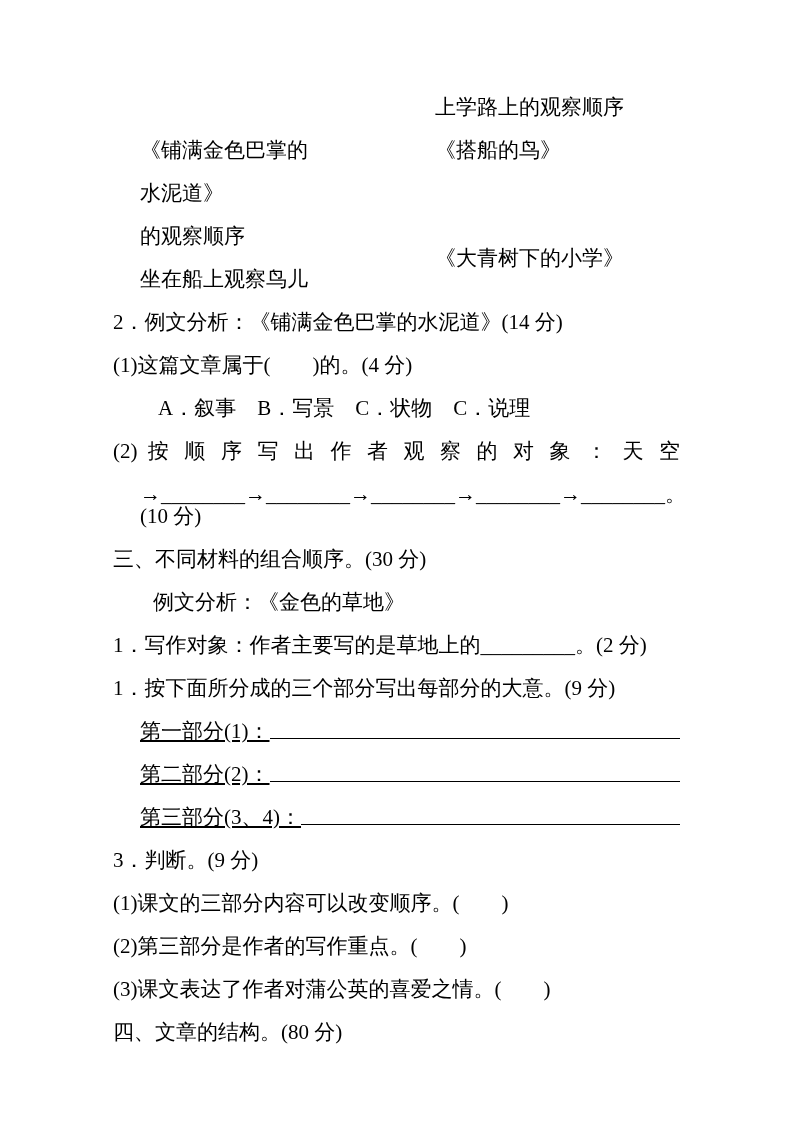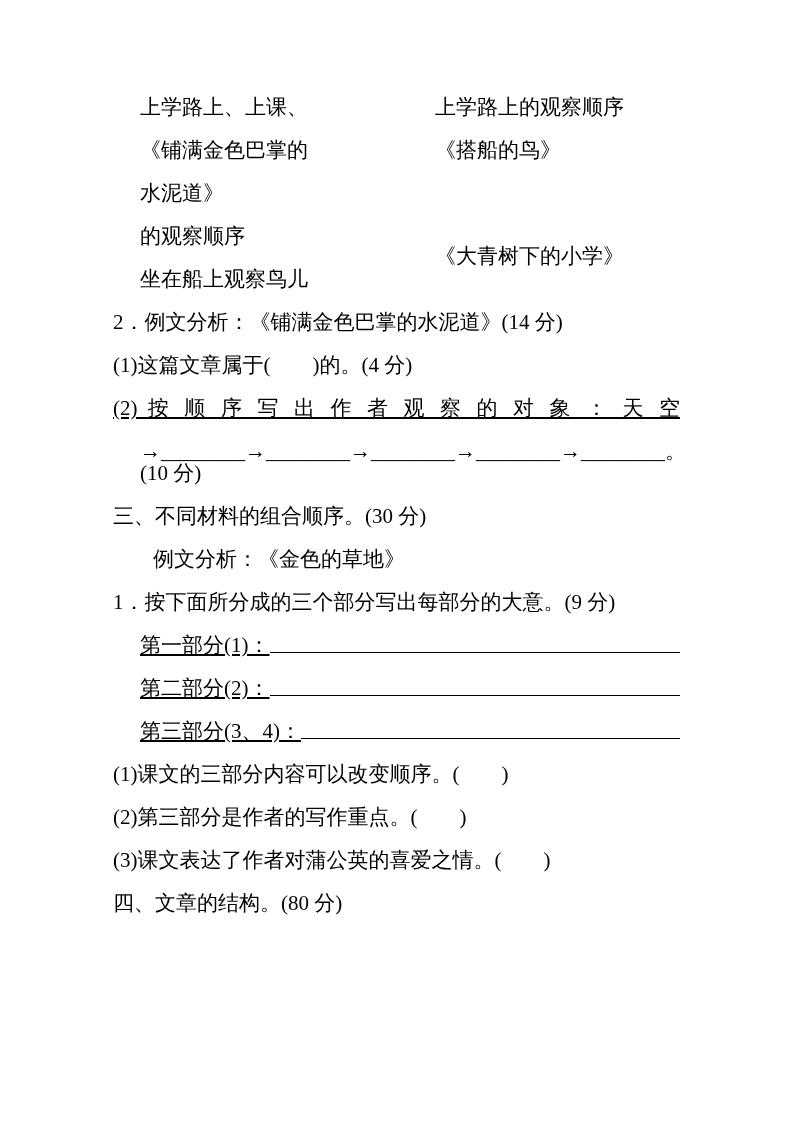--- a/index.html
+++ b/index.html
@@ -27,30 +27,29 @@
   .match {
     margin-left: 27px;
     display: grid;
     grid-template-columns: 295px 1fr;
   }
   .m-cell { min-width: 0; }
   .m-center {
     display: flex;
     align-items: center;
   }
-  .m-center .line { margin-bottom: 21px; font-family: Liberation Mono, monospace; }
+  .m-center .line { margin-bottom: 21px; }
   
   .ind1 { margin-left: 27px; }
   .ind2 { margin-left: 45px; }
   .ind3 { margin-left: 40px; }
   
   .justify {
     text-align: justify;
     text-align-last: justify;
-    text-decoration: underline;
   }
   
   .fill-line {
     display: flex;
     align-items: flex-end;
   }
   .fill-line .label { white-space: nowrap; text-decoration: underline; }
   .fill-line .blank {
     flex: 1;
     border-bottom: 1px solid #000;
@@ -58,21 +57,20 @@
     margin-bottom: 3px;
   }
 </style>
 </head>
 <body>
 
 <div class="page">
 
   <div class="match">
     <div class="m-cell">
-      <div class="line">上学路上、上课、</div>
     </div>
     <div class="m-cell">
       <div class="line">上学路上的观察顺序</div>
     </div>
 
     <div class="m-cell">
       <div class="line">《铺满金色巴掌的</div>
       <div class="line">水泥道》</div>
     </div>
     <div class="m-cell">
@@ -83,39 +81,42 @@
       <div class="line">的观察顺序</div>
       <div class="line">坐在船上观察鸟儿</div>
     </div>
     <div class="m-cell m-center">
       <div class="line">《大青树下的小学》</div>
     </div>
   </div>
 
   <div class="line">2．例文分析：《铺满金色巴掌的水泥道》(14 分)</div>
   <div class="line">(1)这篇文章属于(　　)的。(4 分)</div>
+  <div class="line ind2">A．叙事　B．写景　C．状物　C．说理</div>
   <div class="line justify">(2) 按 顺 序 写 出 作 者 观 察 的 对 象 ： 天 空</div>
   <div class="line ind1">→________→________→________→________→________。(10 分)</div>
 
   <div class="line">三、不同材料的组合顺序。(30 分)</div>
   <div class="line ind3">例文分析：《金色的草地》</div>
+  <div class="line">1．写作对象：作者主要写的是草地上的_________。(2 分)</div>
   <div class="line">1．按下面所分成的三个部分写出每部分的大意。(9 分)</div>
 
   <div class="line ind1 fill-line">
     <span class="label">第一部分(1)：</span>
     <span class="blank"></span>
   </div>
   <div class="line ind1 fill-line">
     <span class="label">第二部分(2)：</span>
     <span class="blank"></span>
   </div>
   <div class="line ind1 fill-line">
     <span class="label">第三部分(3、4)：</span>
     <span class="blank"></span>
   </div>
 
+  <div class="line">3．判断。(9 分)</div>
   <div class="line">(1)课文的三部分内容可以改变顺序。(　　)</div>
   <div class="line">(2)第三部分是作者的写作重点。(　　)</div>
   <div class="line">(3)课文表达了作者对蒲公英的喜爱之情。(　　)</div>
 
   <div class="line">四、文章的结构。(80 分)</div>
 
 </div>
 
 </body></html>

